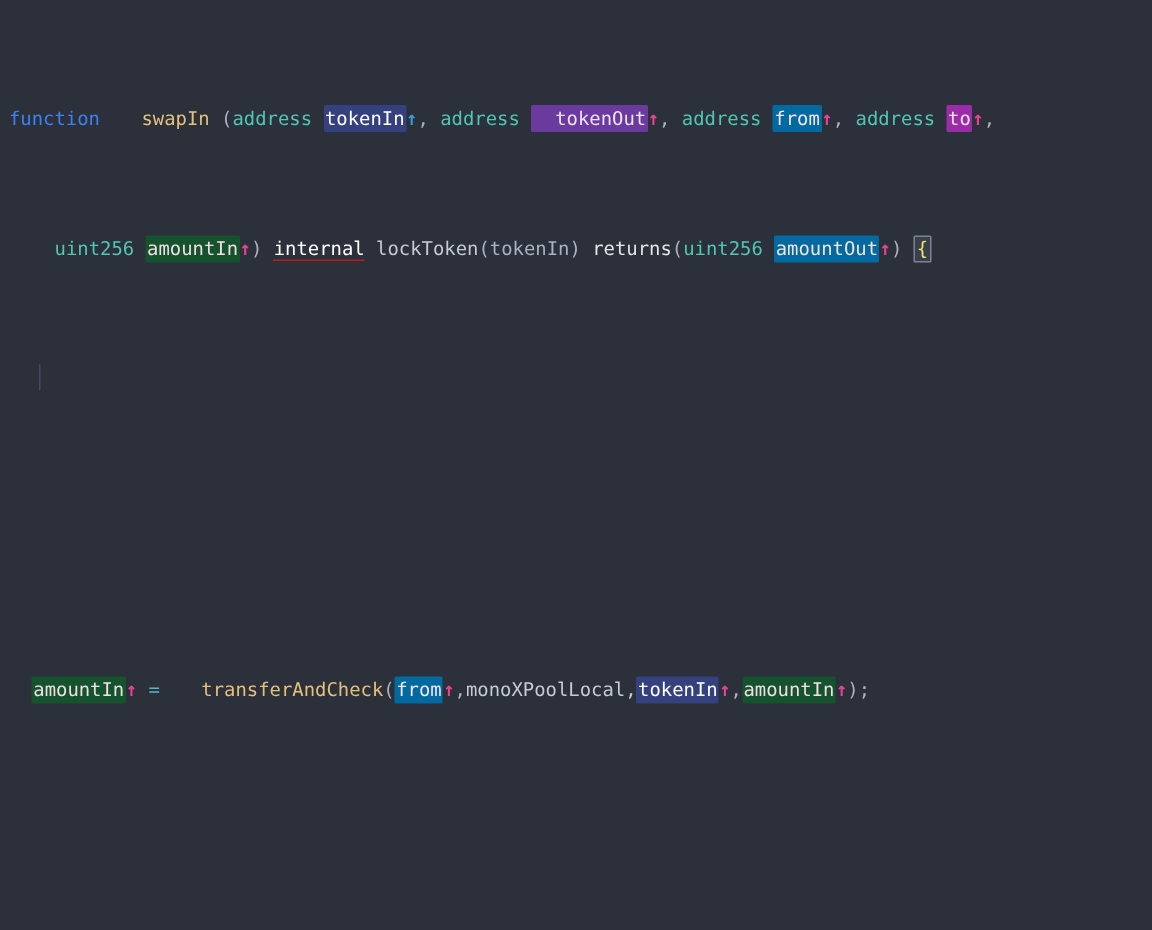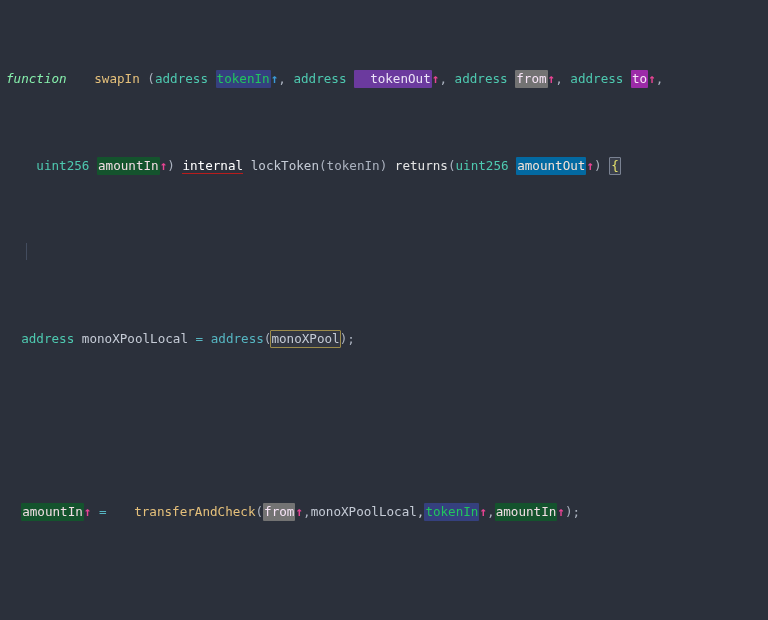--- a/index.html
+++ b/index.html
@@ -35,41 +35,41 @@
   .indent-guide {
     position: absolute;
     top: 0;
     width: 1px;
     height: 17.3px;
     background: #434c5e;
   }
 
   
   .kw      { color: #e5e5e5; text-align: center; }          
-  .kw-i    { color: #86efac; font-style: italic; }
+  .kw-i    { color: #3b82f6; }
   .type    { color: #4ec9b0; }          
   .fn      { color: #e5c07b; margin-left: 20px; }
   .plain   { color: #c5cbd6; }
   .punc    { color: #abb2bf; }
   .op      { color: #56b6c2; }
   .green-u {
     color: #ffffff;
     border-bottom: 1px solid #b91c1c;
   }
   .arrow   { color: #e84393; font-weight: bold; }
   .arrow-b { color: #3a9ad9; font-weight: bold; }
 
   
   .hl {
     padding: 1px 1px 2px 1px;
     border-radius: 1px;
   }
-  .hl-tokenin   { background: #35407e; color: #22c55e; }
+  .hl-tokenin   { background: #35407e; color: #ffffff; }
   .hl-tokenout  { background: #6b3a9e; color: #ece4f7; padding-left: 16px; }
-  .hl-from      { background: #737373; color: #f7e4f7; }
+  .hl-from      { background: #0369a1; color: #f7e4f7; }
   .hl-to        { background: #9c2ba8; color: #f7e4f7; }
   .hl-amountin  { background: #14532d; color: #f2dde4; }
   .hl-amountout { background: #0369a1; color: #f4e2d6; }
 
   
   .occ {
     border: 1px solid #9c8b4a;
     background: #323641;
     padding: 0 0 1px 0;
     margin: 0 -1px;
@@ -92,21 +92,20 @@
     
     <div class="line"><span class="kw-i">function</span><span class="plain"> </span><span class="fn">swapIn</span><span class="punc"> (</span><span class="type">address</span><span class="plain"> </span><span class="hl hl-tokenin">tokenIn</span><span class="arrow-b">↑</span><span class="punc">, </span><span class="type">address</span><span class="plain"> </span><span class="hl hl-tokenout">tokenOut</span><span class="arrow">↑</span><span class="punc">, </span><span class="type">address</span><span class="plain"> </span><span class="hl hl-from">from</span><span class="arrow">↑</span><span class="punc">, </span><span class="type">address</span><span class="plain"> </span><span class="hl hl-to">to</span><span class="arrow">↑</span><span class="punc">,</span></div>
 
     
     <div class="line"><span class="plain">    </span><span class="type">uint256</span><span class="plain"> </span><span class="hl hl-amountin">amountIn</span><span class="arrow">↑</span><span class="punc">) </span><span class="green-u">internal</span><span class="plain"> </span><span class="plain">lockToken</span><span class="punc">(tokenIn) </span><span class="kw">returns</span><span class="punc">(</span><span class="type">uint256</span><span class="plain"> </span><span class="hl hl-amountout">amountOut</span><span class="arrow">↑</span><span class="punc">) </span><span class="brace-match">{</span></div>
 
     
     <div class="line"><span class="indent-guide" style="left:26px"></span></div>
 
     
-    <div class="line"><span class="plain">  </span><span class="type">address</span><span class="plain"> monoXPoolLocal </span><span class="op">=</span><span class="op"> address</span><span class="punc">(</span><span class="occ">monoXPool</span><span class="punc">);</span></div>
 
     
     <div class="line"></div>
 
     
     <div class="line"><span class="plain">  </span><span class="hl hl-amountin">amountIn</span><span class="arrow">↑</span><span class="op"> = </span><span class="fn">transferAndCheck</span><span class="punc">(</span><span class="hl hl-from">from</span><span class="arrow">↑</span><span class="punc">,</span><span class="plain">monoXPoolLocal,</span><span class="hl hl-tokenin">tokenIn</span><span class="arrow">↑</span><span class="punc">,</span><span class="hl hl-amountin">amountIn</span><span class="arrow">↑</span><span class="punc">);</span></div>
 
     
     <div class="line"></div>
 

